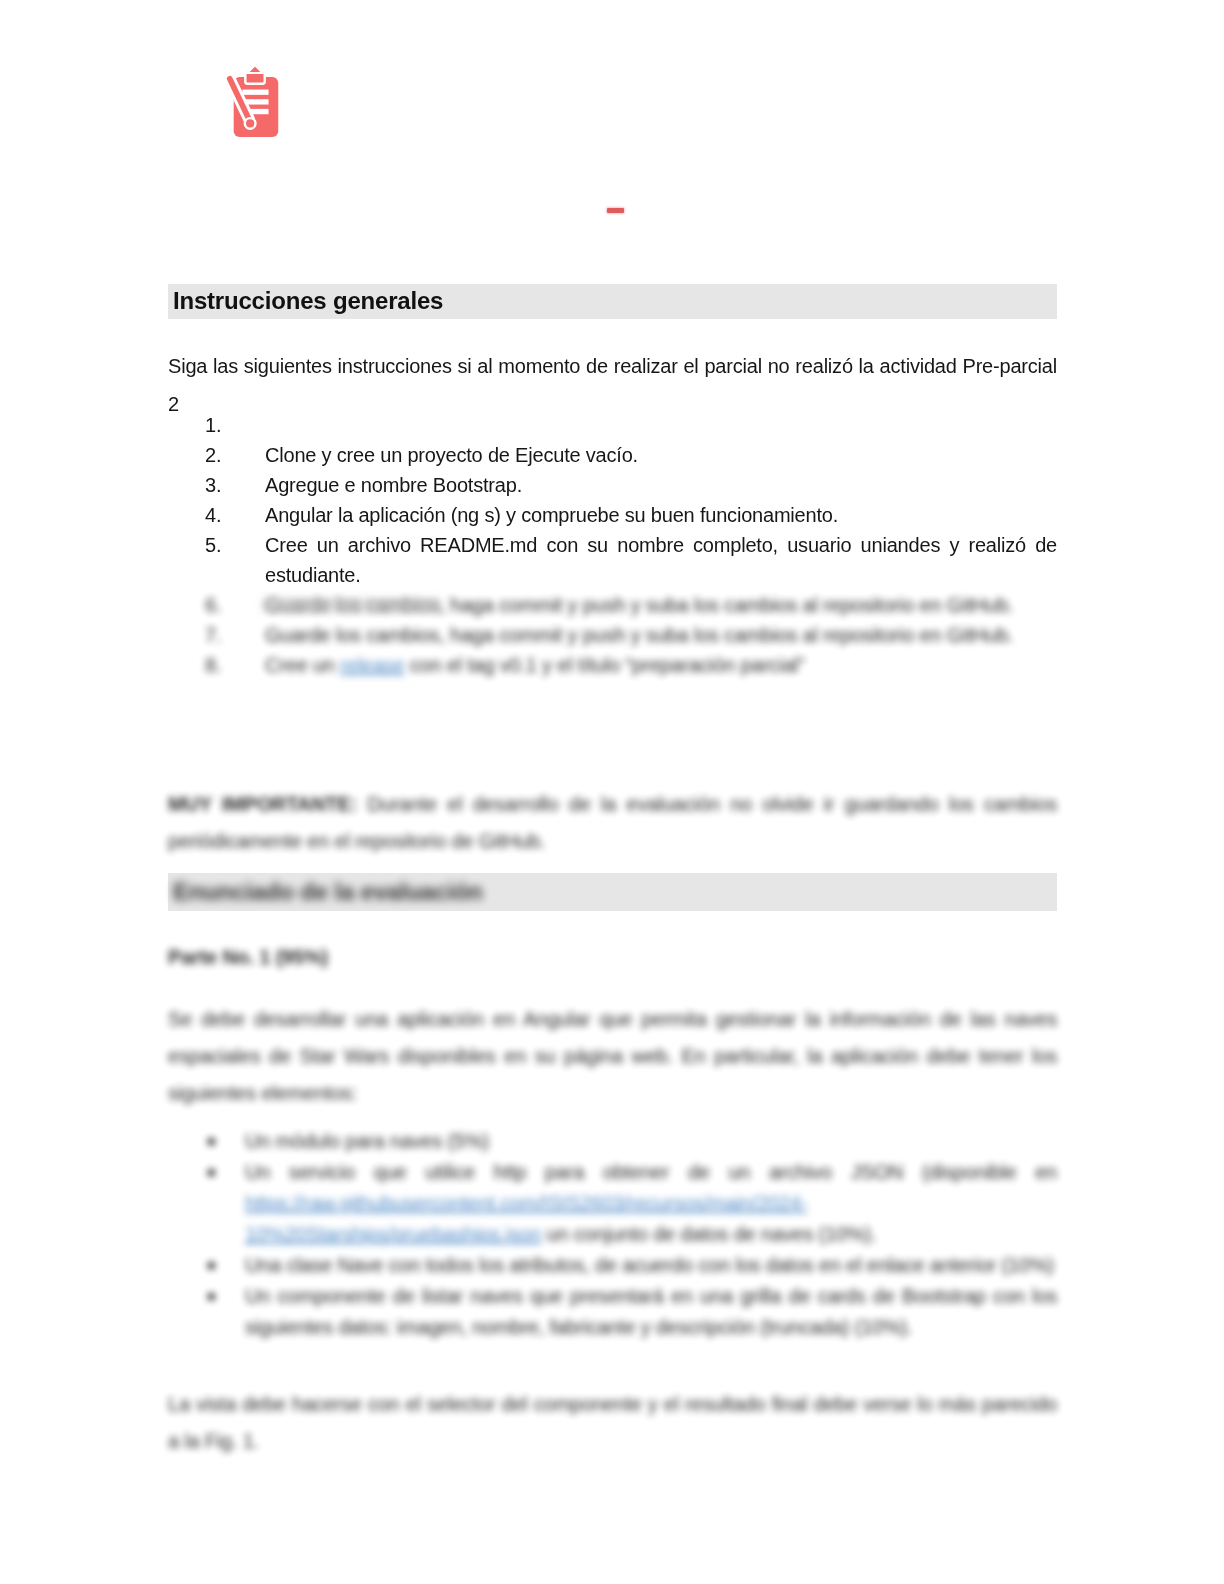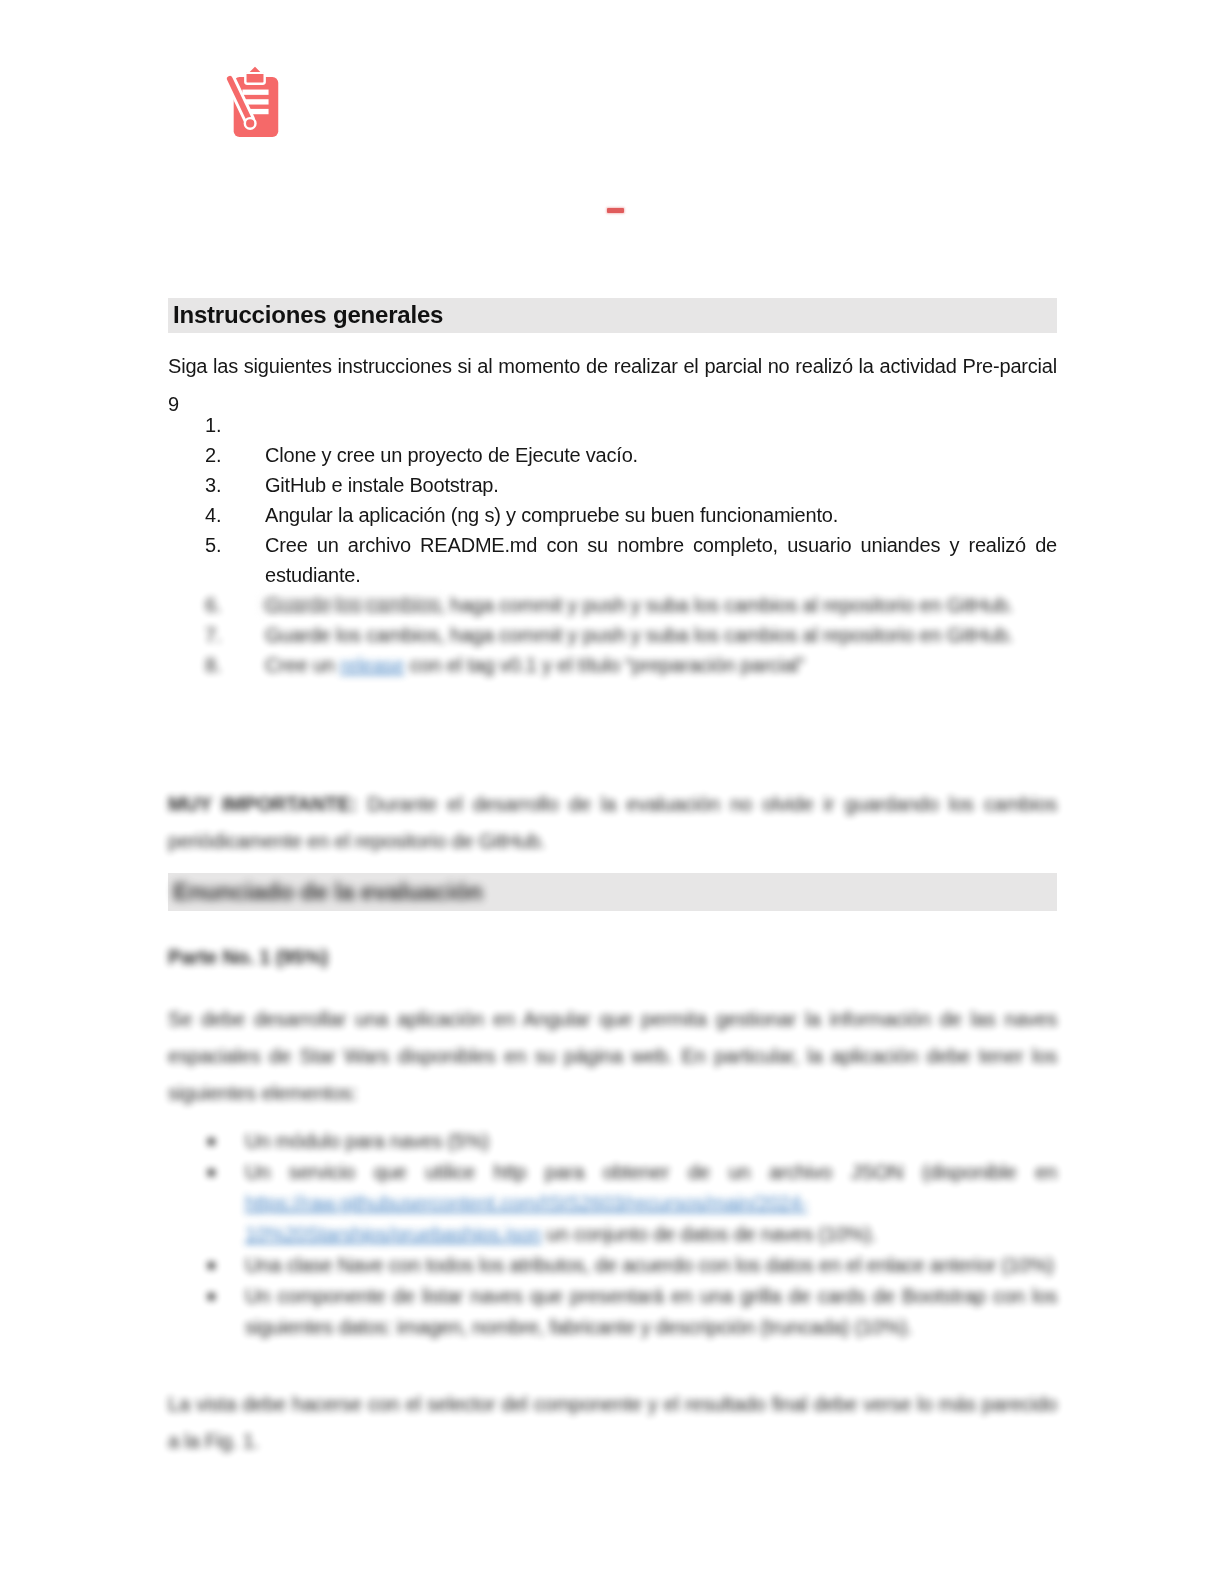--- a/index.html
+++ b/index.html
@@ -18,21 +18,21 @@
   .title-dash {
     left: 607px; top: 208px; width: 17px; height: 5px;
     background: #e05c5c; border-radius: 1px;
     box-shadow: 0 0 2px 1px rgba(224,92,92,.35);
   }
   .section-bar {
     left: 168px; width: 889px; background: #e7e6e6;
     font-weight: bold; font-size: 24px; color: #111111;
     padding: 2px 0 2px 5px; box-sizing: border-box;
   }
-  .bar-1 { top: 298px; height: 35px; line-height: 30px; }
+  .bar-1 { top: 284px; height: 35px; line-height: 30px; }
   .bar-2 { top: 873px; height: 38px; line-height: 33px; }
   .bodytext {
     left: 168px; width: 889px; font-size: 20px; line-height: 38px;
     text-align: justify;
   }
   .intro { top: 347px; }
   .num-list { top: 410px; line-height: 30px; }
   .row { display: flex; }
   .num {
     width: 97px; padding-left: 37px; box-sizing: border-box;
@@ -78,33 +78,33 @@
       <circle cx="27" cy="61" r="5.5" fill="#f56969" stroke="#ffffff" stroke-width="2.5"></circle>
     </svg>
   </div>
 
   <div class="abs title-dash"></div>
 
   <div class="abs section-bar bar-1">
     <span>Instrucciones generales</span>
   </div>
 
-  <p class="abs bodytext intro" style="margin:0">Siga las siguientes instrucciones si al momento de realizar el parcial no realizó la actividad Pre-parcial 9</p>
+  <p class="abs bodytext intro" style="margin:0">Siga las siguientes instrucciones si al momento de realizar el parcial no realizó la actividad Pre-parcial 2</p>
 
   <div class="abs bodytext num-list">
     <div class="row">
       <span class="num">1.</span>
     </div>
     <div class="row">
       <span class="num">2.</span>
       <span class="li-text">Clone y cree un proyecto de Ejecute vacío.</span>
     </div>
     <div class="row">
       <span class="num">3.</span>
-      <span class="li-text">GitHub e instale Bootstrap.</span>
+      <span class="li-text">Agregue e nombre Bootstrap.</span>
     </div>
     <div class="row">
       <span class="num">4.</span>
       <span class="li-text">Angular la aplicación (ng s) y compruebe su buen funcionamiento.</span>
     </div>
     <div class="row">
       <span class="num">5.</span>
       <span class="li-text">Cree un archivo README.md con su nombre completo, usuario uniandes y realizó de estudiante.</span>
     </div>
     <div class="row blur">

